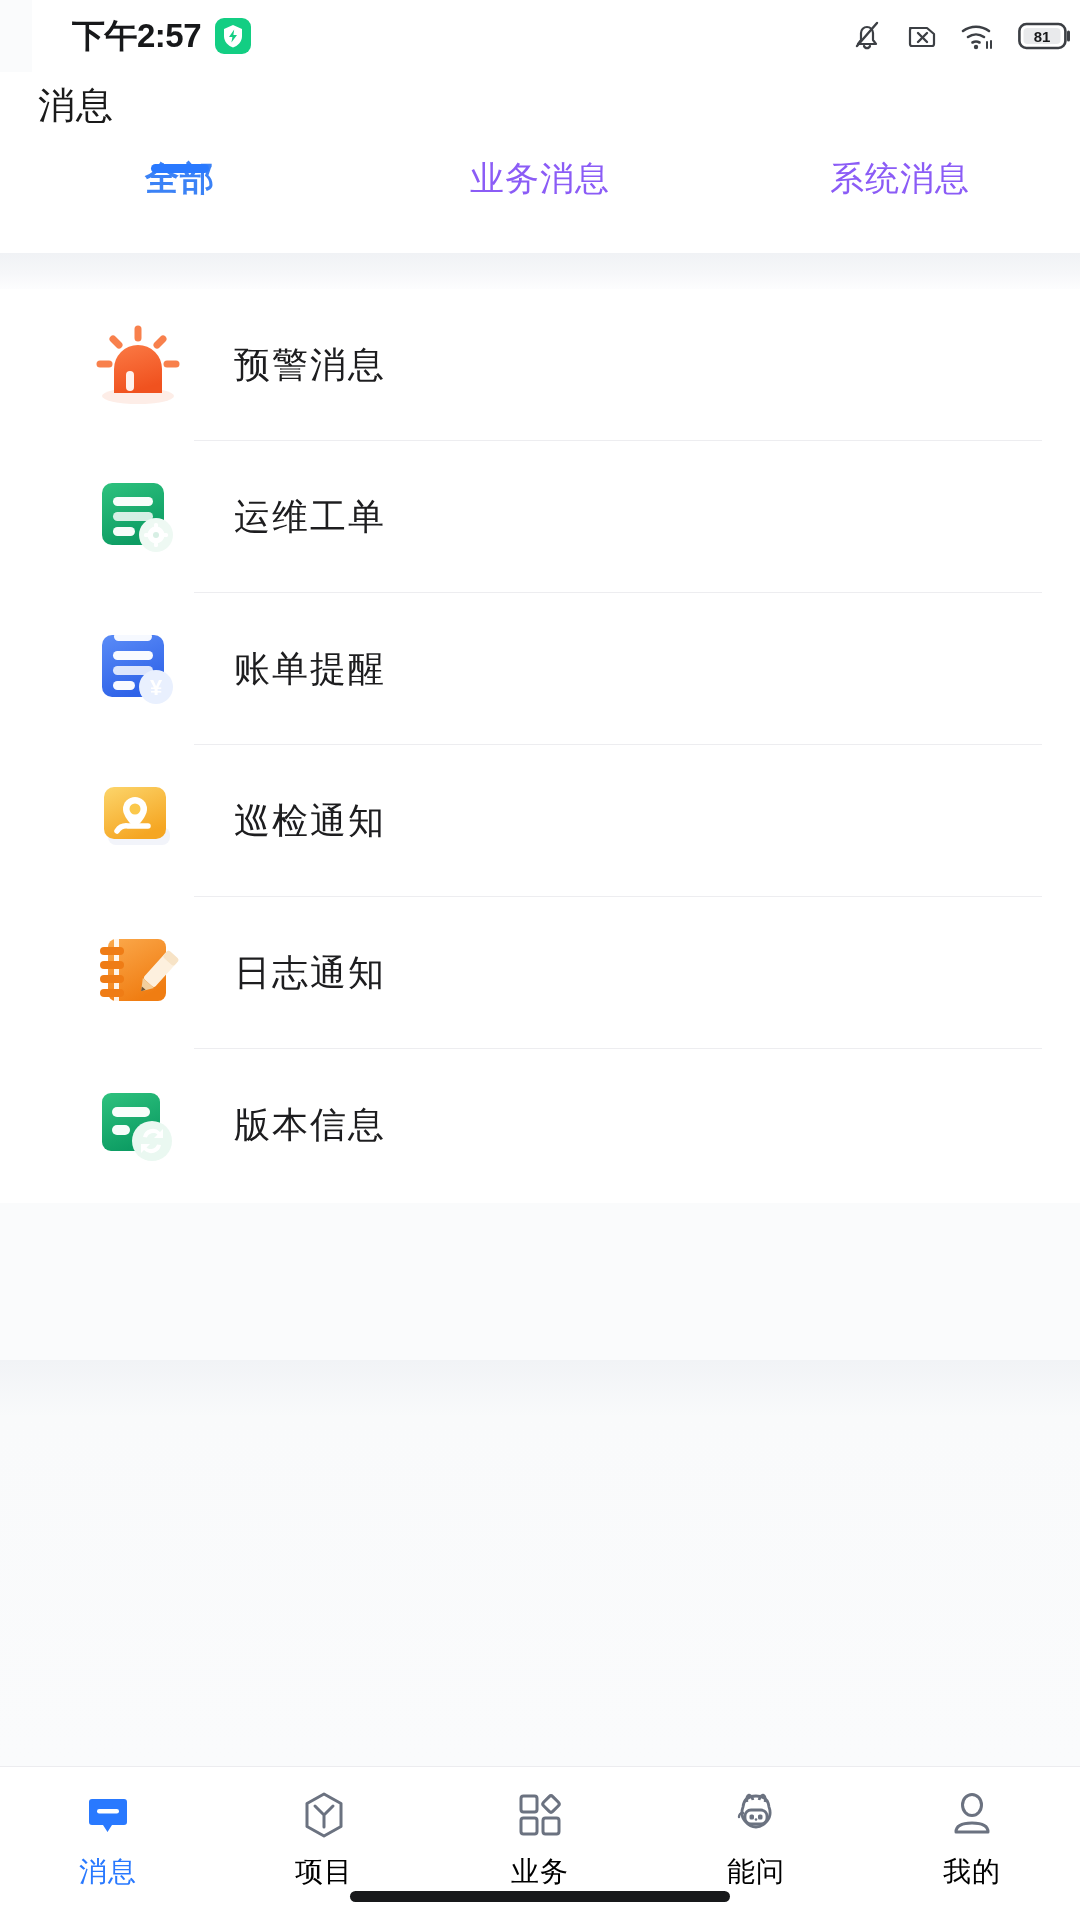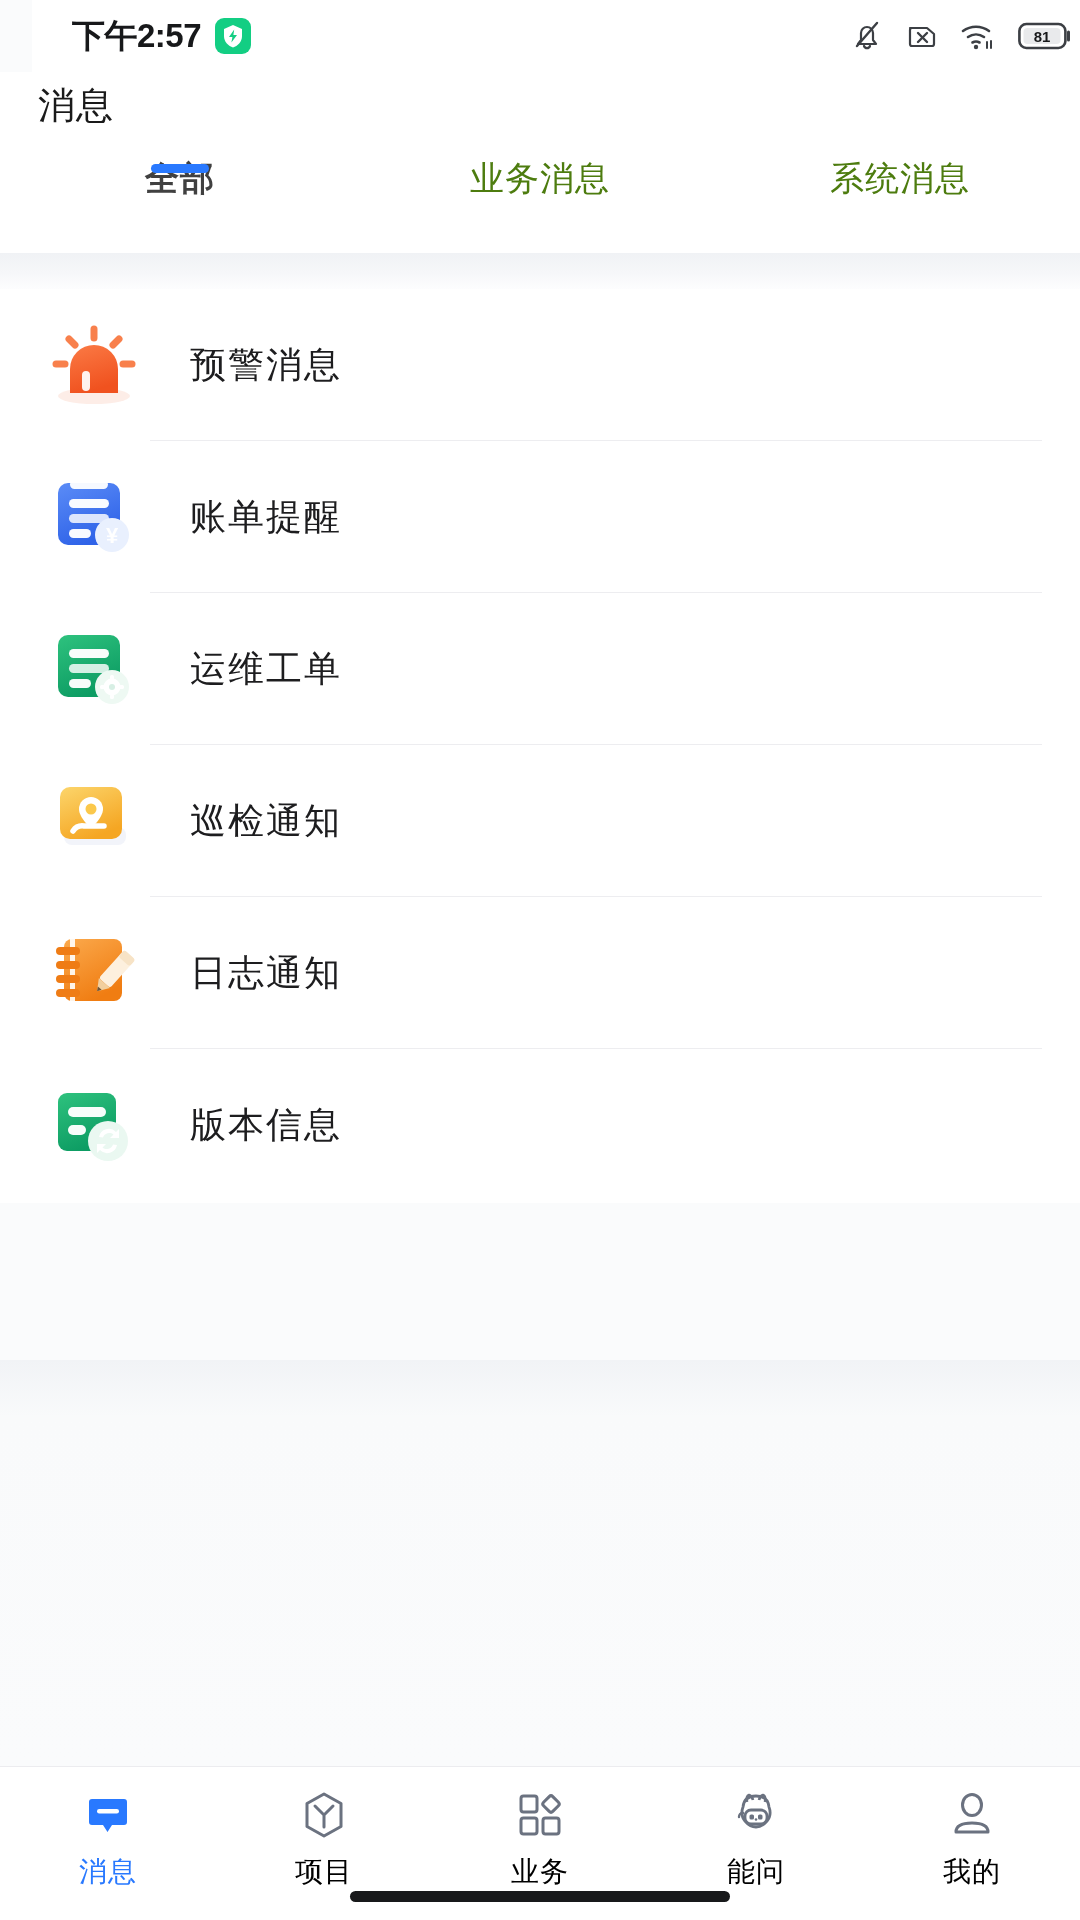--- a/index.html
+++ b/index.html
@@ -33,39 +33,40 @@
 
   
   .tabs {
     position:absolute; top:140px; left:0; width:1080px; height:113px;
     background:#ffffff; display:flex; align-items:flex-start;
   }
   .tab {
     flex:1; display:flex; flex-direction:column; align-items:center;
     padding-top:16px; position:relative;
   }
-  .tab-label { font-size:34px; color:#4d7c0f; letter-spacing:1px; }
-  .tab.active .tab-label { color:#404040; font-weight:700; }
+  .tab-label { font-size:34px; color:#8b5cf6; letter-spacing:1px; }
+  .tab.active .tab-label { color:#3b82f6; font-weight:700; }
   .tab-ind {
     position:absolute; bottom:29px; width:58px; height:9px;
     border-radius:5px; background:transparent;
   }
   .tab.active .tab-ind { background:#2979ff; }
 
   
   .gap-strip {
     position:absolute; top:253px; left:0; width:1080px; height:36px;
     background:linear-gradient(180deg,#f0f2f5 0%, #f6f7f9 55%, #fdfdfe 100%);
   }
 
   
   .list-card {
     position:absolute; top:289px; left:0; width:1080px;
     background:#ffffff;
     padding-bottom:2px;
+    padding-left:44px;
   }
   .row {
     position:relative; display:flex; align-items:center;
     height:152px; padding-left:40px;
   }
   .row-ico {
     width:108px; height:108px; flex:0 0 108px; position:relative;
     display:flex; align-items:center; justify-content:center;
   }
   .row-label {
@@ -188,44 +189,20 @@
           <g stroke="#f8804c" stroke-width="7" stroke-linecap="round">
             <line x1="54" y1="18" x2="54" y2="27"></line>
             <line x1="29" y1="28" x2="35" y2="34"></line>
             <line x1="79" y1="28" x2="73" y2="34"></line>
             <line x1="16" y1="53" x2="25" y2="53"></line>
             <line x1="92" y1="53" x2="83" y2="53"></line>
           </g>
         </svg>
       </div>
       <span class="row-label">预警消息</span>
-      <span class="row-div"></span>
-    </div>
-
-    <div class="row">
-      <div class="row-ico">
-        <svg width="108" height="108" viewBox="0 0 108 108">
-          <defs>
-            <linearGradient id="gBlue" x1="0" y1="0" x2="0.4" y2="1">
-              <stop offset="0%" stop-color="#5b8cf7"></stop>
-                <stop offset="100%" stop-color="#2f63e8"></stop>
-            </linearGradient>
-          </defs>
-          <rect x="18" y="20" width="62" height="62" rx="10" fill="url(#gBlue)"></rect>
-          <rect x="30" y="17" width="38" height="9" rx="4.5" fill="#ffffff" opacity="0.95"></rect>
-          <g fill="#ffffff">
-            <rect x="29" y="36" width="40" height="9" rx="4.5" opacity="0.97"></rect>
-            <rect x="29" y="51" width="40" height="9" rx="4.5" opacity="0.82"></rect>
-            <rect x="29" y="66" width="22" height="9" rx="4.5" opacity="0.97"></rect>
-          </g>
-          <circle cx="72" cy="72" r="17" fill="#e9f0fe"></circle>
-          <text x="72" y="80" font-family="Liberation Sans, sans-serif" font-size="22" font-weight="700" text-anchor="middle" fill="#ffffff">¥</text>
-        </svg>
-      </div>
-      <span class="row-label">账单提醒</span>
       <span class="row-div"></span>
     </div>
 
     <div class="row">
       <div class="row-ico">
         <svg width="108" height="108" viewBox="0 0 108 108">
           <defs>
             <linearGradient id="gGreen" x1="0" y1="0" x2="0.4" y2="1">
               <stop offset="0%" stop-color="#2ec27e"></stop>
                 <stop offset="100%" stop-color="#0d9c63"></stop>
@@ -244,20 +221,44 @@
             <g fill="#ffffff">
               <rect x="-2" y="-12" width="4" height="5" rx="1.6"></rect>
               <rect x="-2" y="7" width="4" height="5" rx="1.6"></rect>
               <rect x="-12" y="-2" width="5" height="4" rx="1.6"></rect>
               <rect x="7" y="-2" width="5" height="4" rx="1.6"></rect>
             </g>
           </g>
         </svg>
       </div>
       <span class="row-label">运维工单</span>
+      <span class="row-div"></span>
+    </div>
+
+    <div class="row">
+      <div class="row-ico">
+        <svg width="108" height="108" viewBox="0 0 108 108">
+          <defs>
+            <linearGradient id="gBlue" x1="0" y1="0" x2="0.4" y2="1">
+              <stop offset="0%" stop-color="#5b8cf7"></stop>
+                <stop offset="100%" stop-color="#2f63e8"></stop>
+            </linearGradient>
+          </defs>
+          <rect x="18" y="20" width="62" height="62" rx="10" fill="url(#gBlue)"></rect>
+          <rect x="30" y="17" width="38" height="9" rx="4.5" fill="#ffffff" opacity="0.95"></rect>
+          <g fill="#ffffff">
+            <rect x="29" y="36" width="40" height="9" rx="4.5" opacity="0.97"></rect>
+            <rect x="29" y="51" width="40" height="9" rx="4.5" opacity="0.82"></rect>
+            <rect x="29" y="66" width="22" height="9" rx="4.5" opacity="0.97"></rect>
+          </g>
+          <circle cx="72" cy="72" r="17" fill="#e9f0fe"></circle>
+          <text x="72" y="80" font-family="Liberation Sans, sans-serif" font-size="22" font-weight="700" text-anchor="middle" fill="#ffffff">¥</text>
+        </svg>
+      </div>
+      <span class="row-label">账单提醒</span>
       <span class="row-div"></span>
     </div>
 
     <div class="row">
       <div class="row-ico">
         <svg width="108" height="108" viewBox="0 0 108 108">
           <defs>
             <linearGradient id="gYel" x1="0" y1="0" x2="0.5" y2="1">
               <stop offset="0%" stop-color="#fcd56b"></stop>
                 <stop offset="100%" stop-color="#f5a623"></stop>

